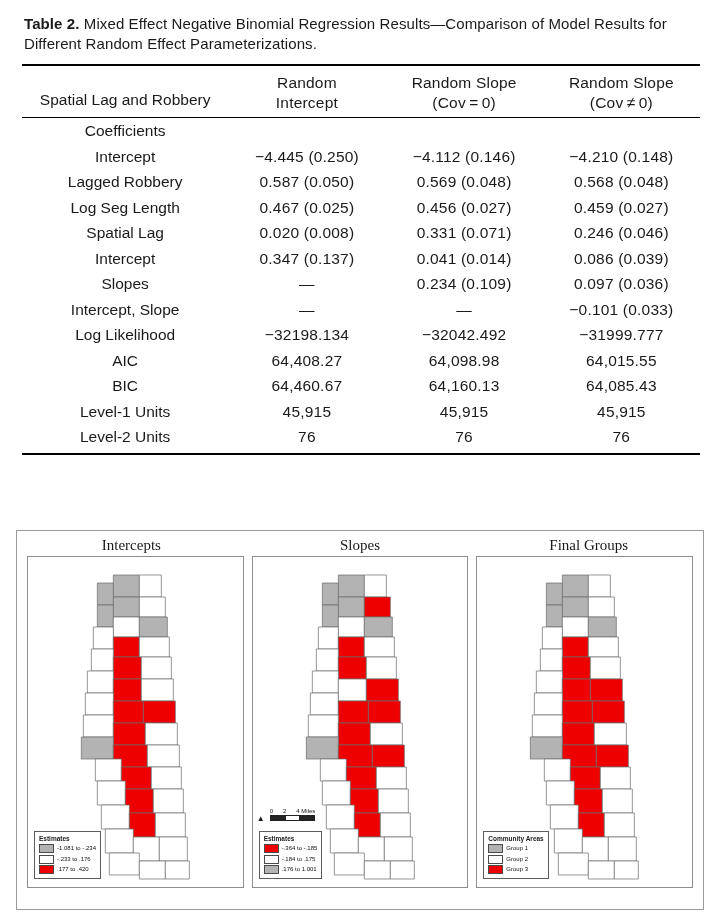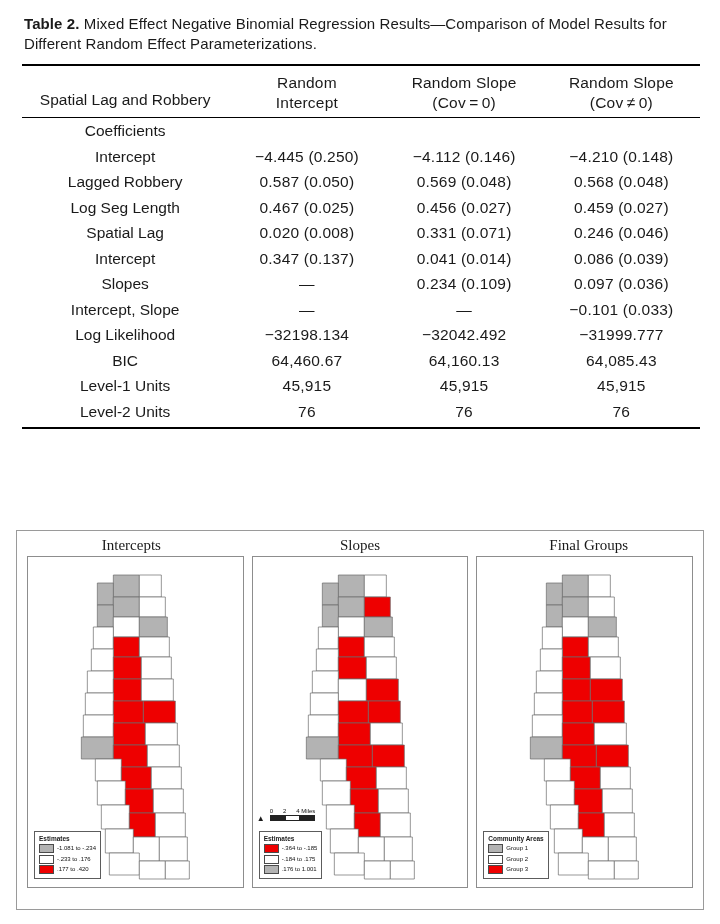--- a/index.html
+++ b/index.html
@@ -282,20 +282,26 @@
         <td class="stub ind">Intercept, Slope</td>
         <td class="num">—</td>
         <td class="num">—</td>
         <td class="num">−0.101 (0.033)</td>
       </tr>
       <tr class="row">
         <td class="stub ind">Log Likelihood</td>
         <td class="num">−32198.134</td>
         <td class="num">−32042.492</td>
         <td class="num">−31999.777</td>
+      </tr>
+      <tr class="row">
+        <td class="stub ind">AIC</td>
+        <td class="num">64,408.27</td>
+        <td class="num">64,098.98</td>
+        <td class="num">64,015.55</td>
       </tr>
       <tr class="row">
         <td class="stub ind">BIC</td>
         <td class="num">64,460.67</td>
         <td class="num">64,160.13</td>
         <td class="num">64,085.43</td>
       </tr>
       <tr class="row">
         <td class="stub ind">Level-1 Units</td>
         <td class="num">45,915</td>

